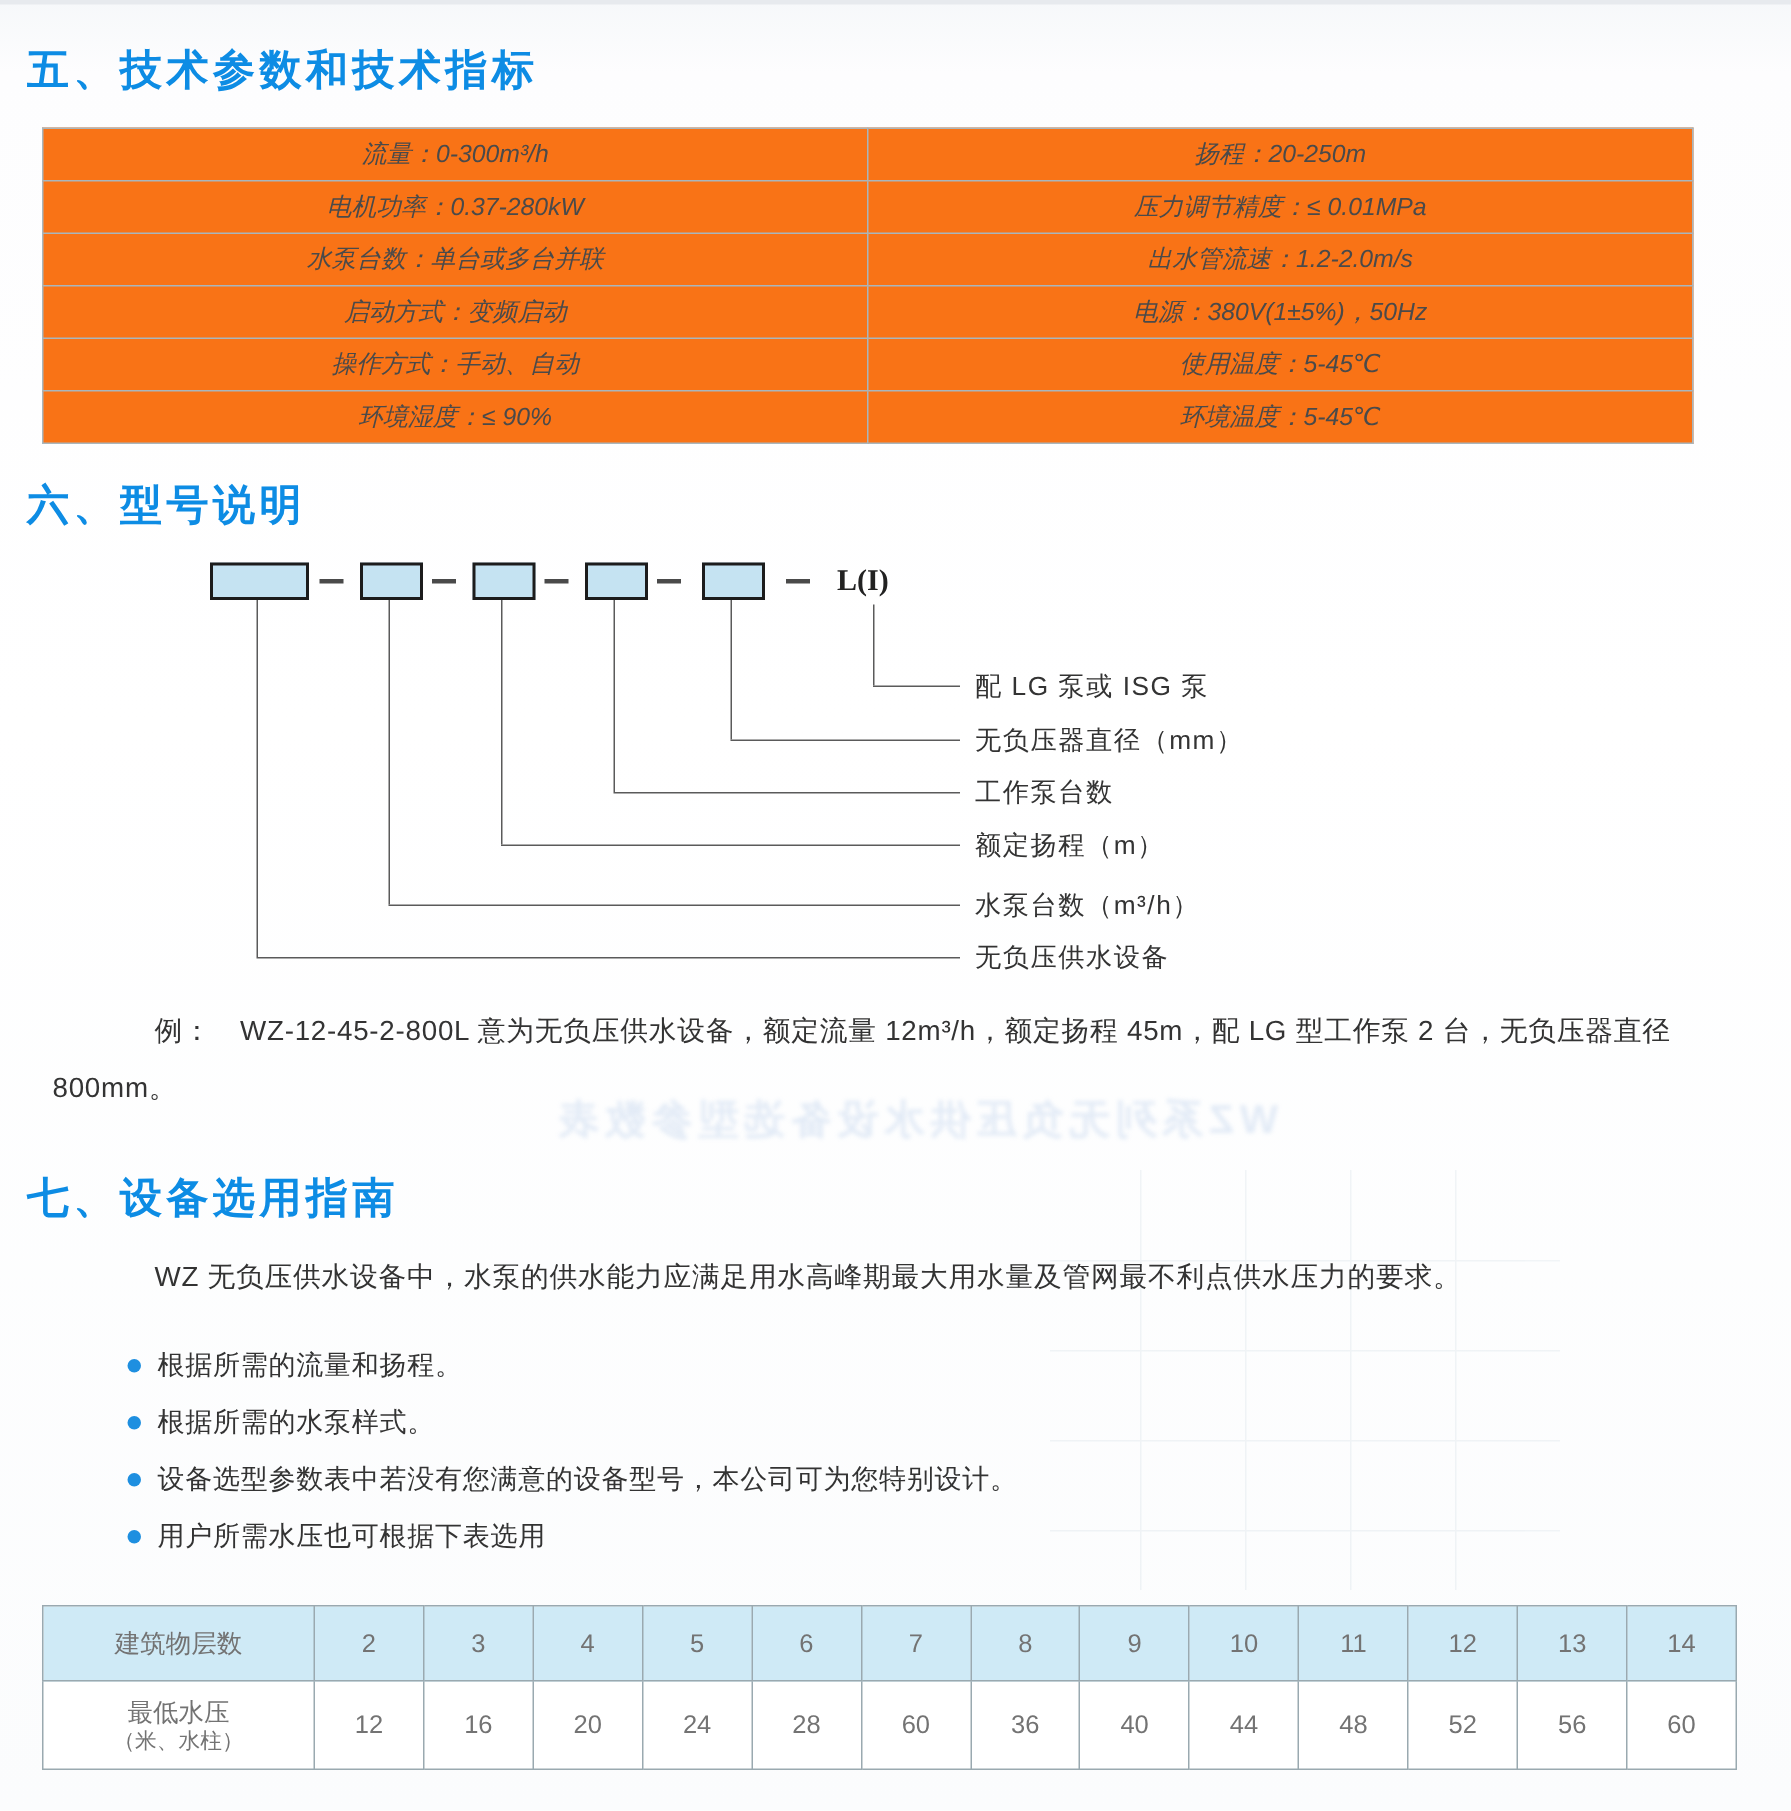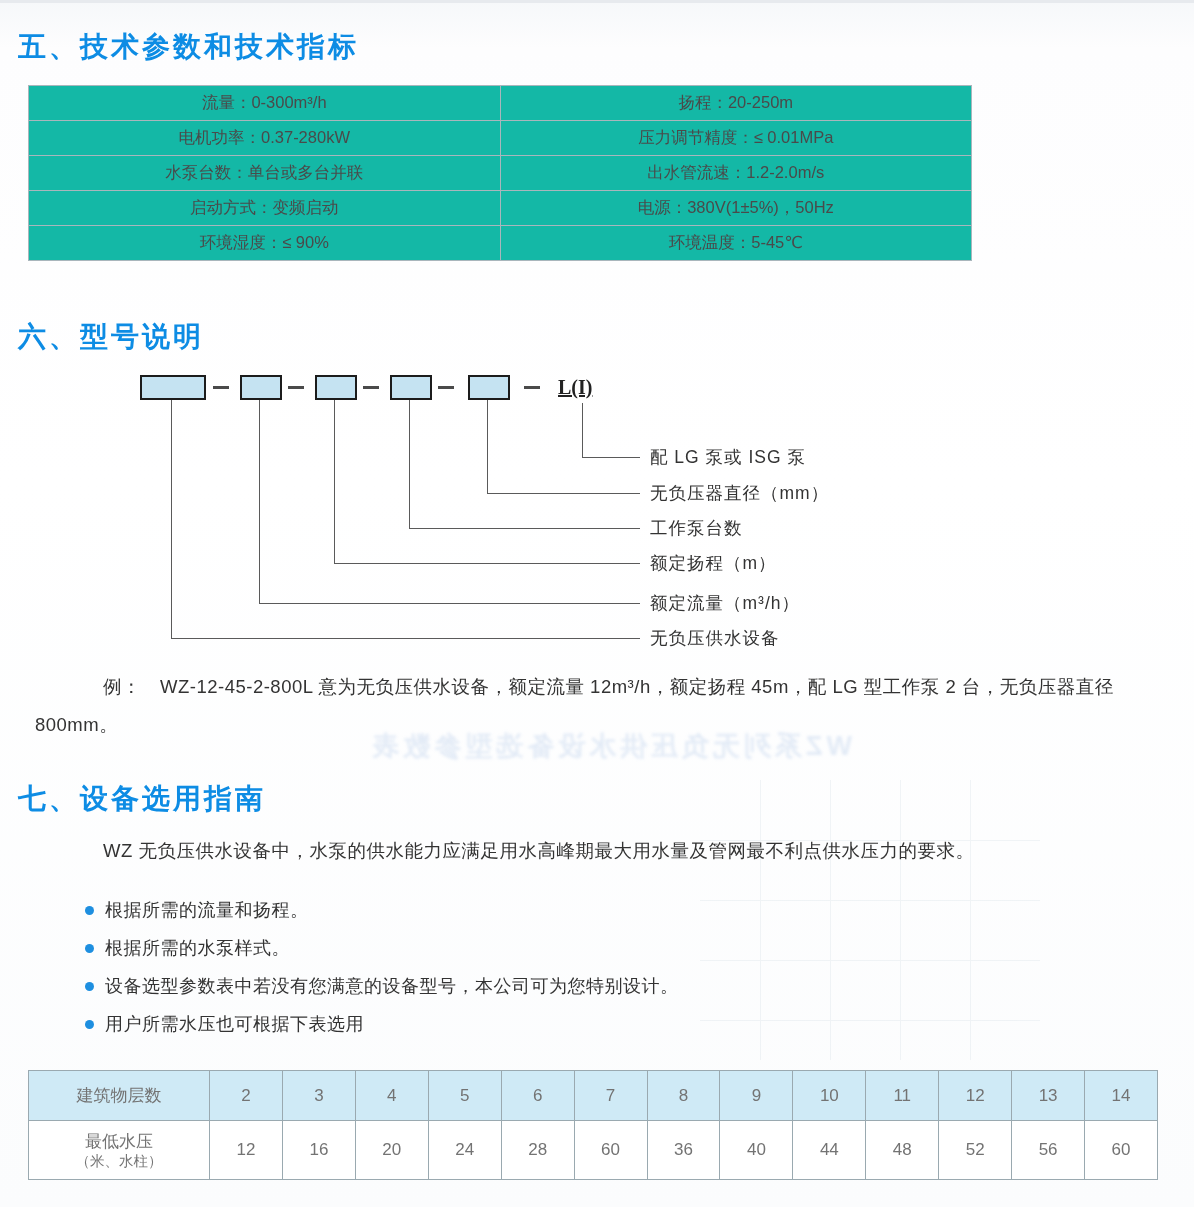--- a/index.html
+++ b/index.html
@@ -9,39 +9,39 @@
     font-family:"Liberation Sans","DejaVu Sans",sans-serif;
     color:#3d3d3d;
   }
   .scan-edge{position:absolute;left:0;top:0;width:1194px;height:3px;background:#e7eaee;}
   h1.sec{
     position:absolute;left:18px;margin:0;
     font-size:28px;font-weight:bold;color:#0d8ce4;letter-spacing:3px;
   }
   
   table.spec{
-    position:absolute;left:28px;top:85px;width:944px;
+    position:absolute;left:28px;top:85px;width:1101px;
     border-collapse:collapse;table-layout:fixed;
-    border:1px solid #8e9ca4;background:#14b8a6;
+    border:1px solid #8e9ca4;background:#f97316;font-style:italic;
   }
   table.spec td{
     border:1px solid #a9b6bc;height:32px;text-align:center;
     font-size:16.5px;color:#4a4a4a;width:50%;
   }
   
   .diagram{position:absolute;left:0;top:365px;width:1194px;height:300px;}
   .mbox{
     position:absolute;top:10px;height:21px;background:#c5e3f2;
     border:2px solid #1c1c1c;
   }
   .dash{position:absolute;top:21px;height:3px;width:16px;background:#4a4a4a;}
   .model-suffix{
     position:absolute;top:11px;left:558px;width:60px;
     font-family:"Liberation Serif","DejaVu Serif",serif;
-    font-size:20px;font-weight:bold;color:#222;text-decoration:underline;
+    font-size:20px;font-weight:bold;color:#222;
   }
   .vline{position:absolute;width:1px;background:#5a5a5a;}
   .hline{position:absolute;height:1px;background:#5a5a5a;}
   .dlabel{
     position:absolute;left:650px;width:420px;
     font-size:17.5px;color:#333;letter-spacing:1px;
   }
   
   .para{
     position:absolute;left:35px;width:1126px;
@@ -110,20 +110,24 @@
   </tr>
   <tr>
     <td>水泵台数：单台或多台并联</td>
     <td>出水管流速：1.2-2.0m/s</td>
   </tr>
   <tr>
     <td>启动方式：变频启动</td>
     <td>电源：380V(1±5%)，50Hz</td>
   </tr>
   <tr>
+    <td>操作方式：手动、自动</td>
+    <td>使用温度：5-45℃</td>
+  </tr>
+  <tr>
     <td>环境湿度：≤ 90%</td>
     <td>环境温度：5-45℃</td>
   </tr>
 </tbody>
   </table>
 
 <h1 class="sec" style="top:318px;">六、型号说明</h1>
 
 <div class="diagram">
 
@@ -152,21 +156,21 @@
   <div class="hline" style="left:487px;top:128px;width:153px;"></div>
   <div class="hline" style="left:409px;top:163px;width:231px;"></div>
   <div class="hline" style="left:334px;top:198px;width:306px;"></div>
   <div class="hline" style="left:259px;top:238px;width:381px;"></div>
   <div class="hline" style="left:171px;top:273px;width:469px;"></div>
 
   <div class="dlabel" style="top:80px;">配 LG 泵或 ISG 泵</div>
   <div class="dlabel" style="top:116px;">无负压器直径（mm）</div>
   <div class="dlabel" style="top:151px;">工作泵台数</div>
   <div class="dlabel" style="top:186px;">额定扬程（m）</div>
-  <div class="dlabel" style="top:226px;">额定流量（m³/h）</div>
+  <div class="dlabel" style="top:226px;">水泵台数（m³/h）</div>
   <div class="dlabel" style="top:261px;">无负压供水设备</div>
 </div>
 
 <p class="para example">例：　WZ-12-45-2-800L 意为无负压供水设备，额定流量 12m³/h，额定扬程 45m，配 LG 型工作泵 2 台，无负压器直径 800mm。</p>
 
 <div class="mirror-ghost">WZ系列无负压供水设备选型参数表</div>
 <div class="ghost-table">
   <div class="gv" style="left:60px;"></div>
     <div class="gv" style="left:130px;"></div>
   <div class="gv" style="left:200px;"></div>

